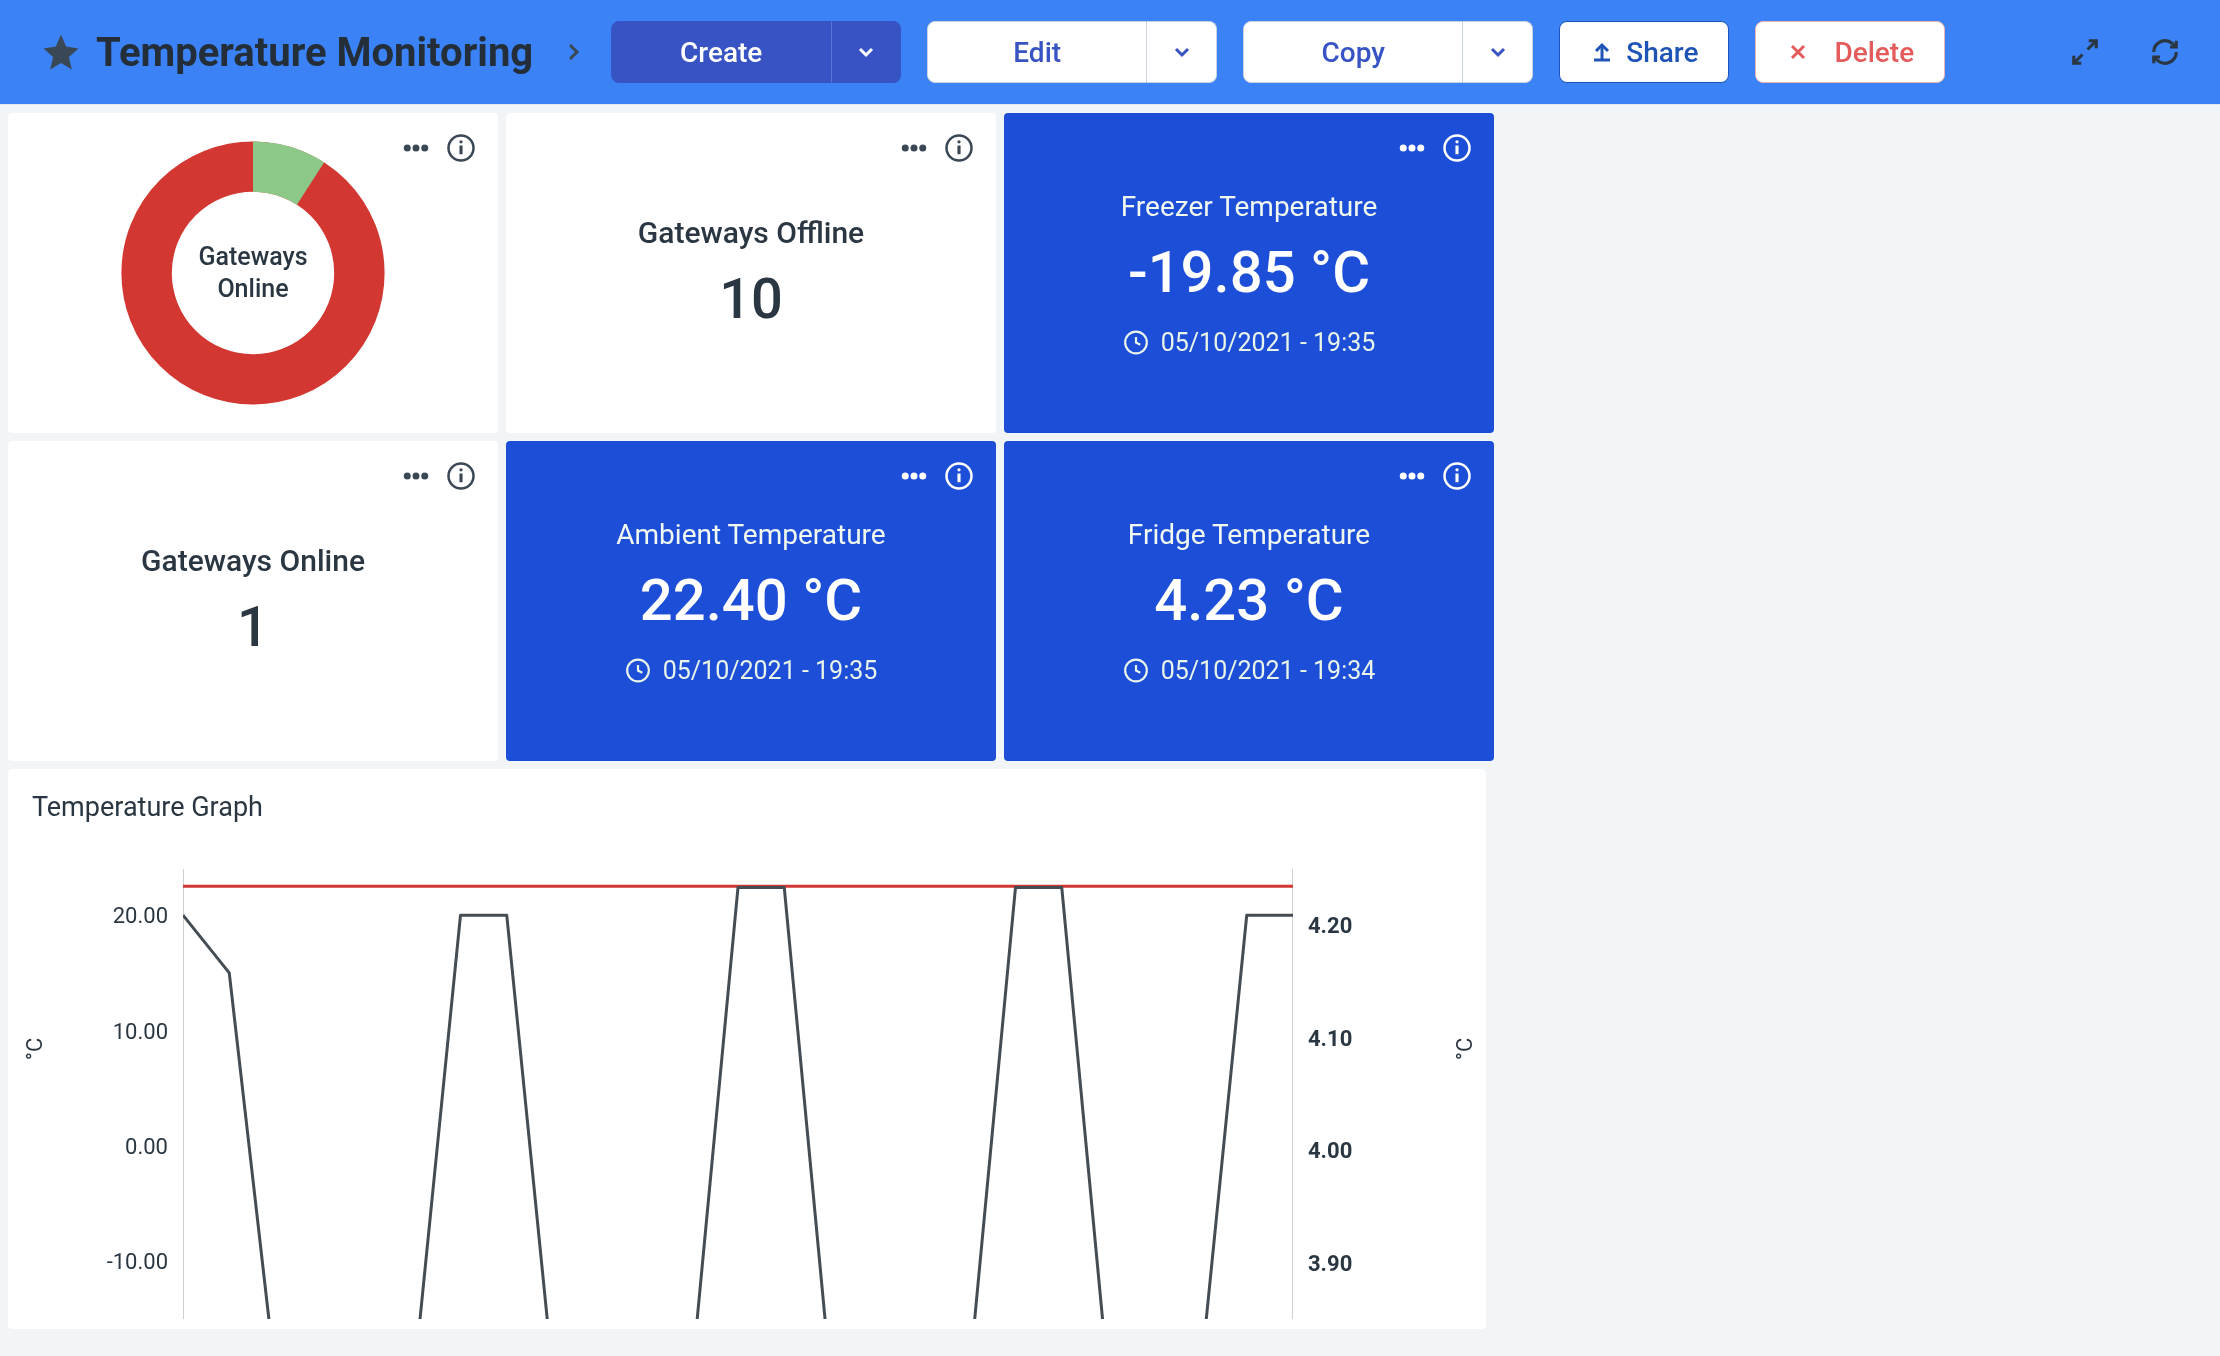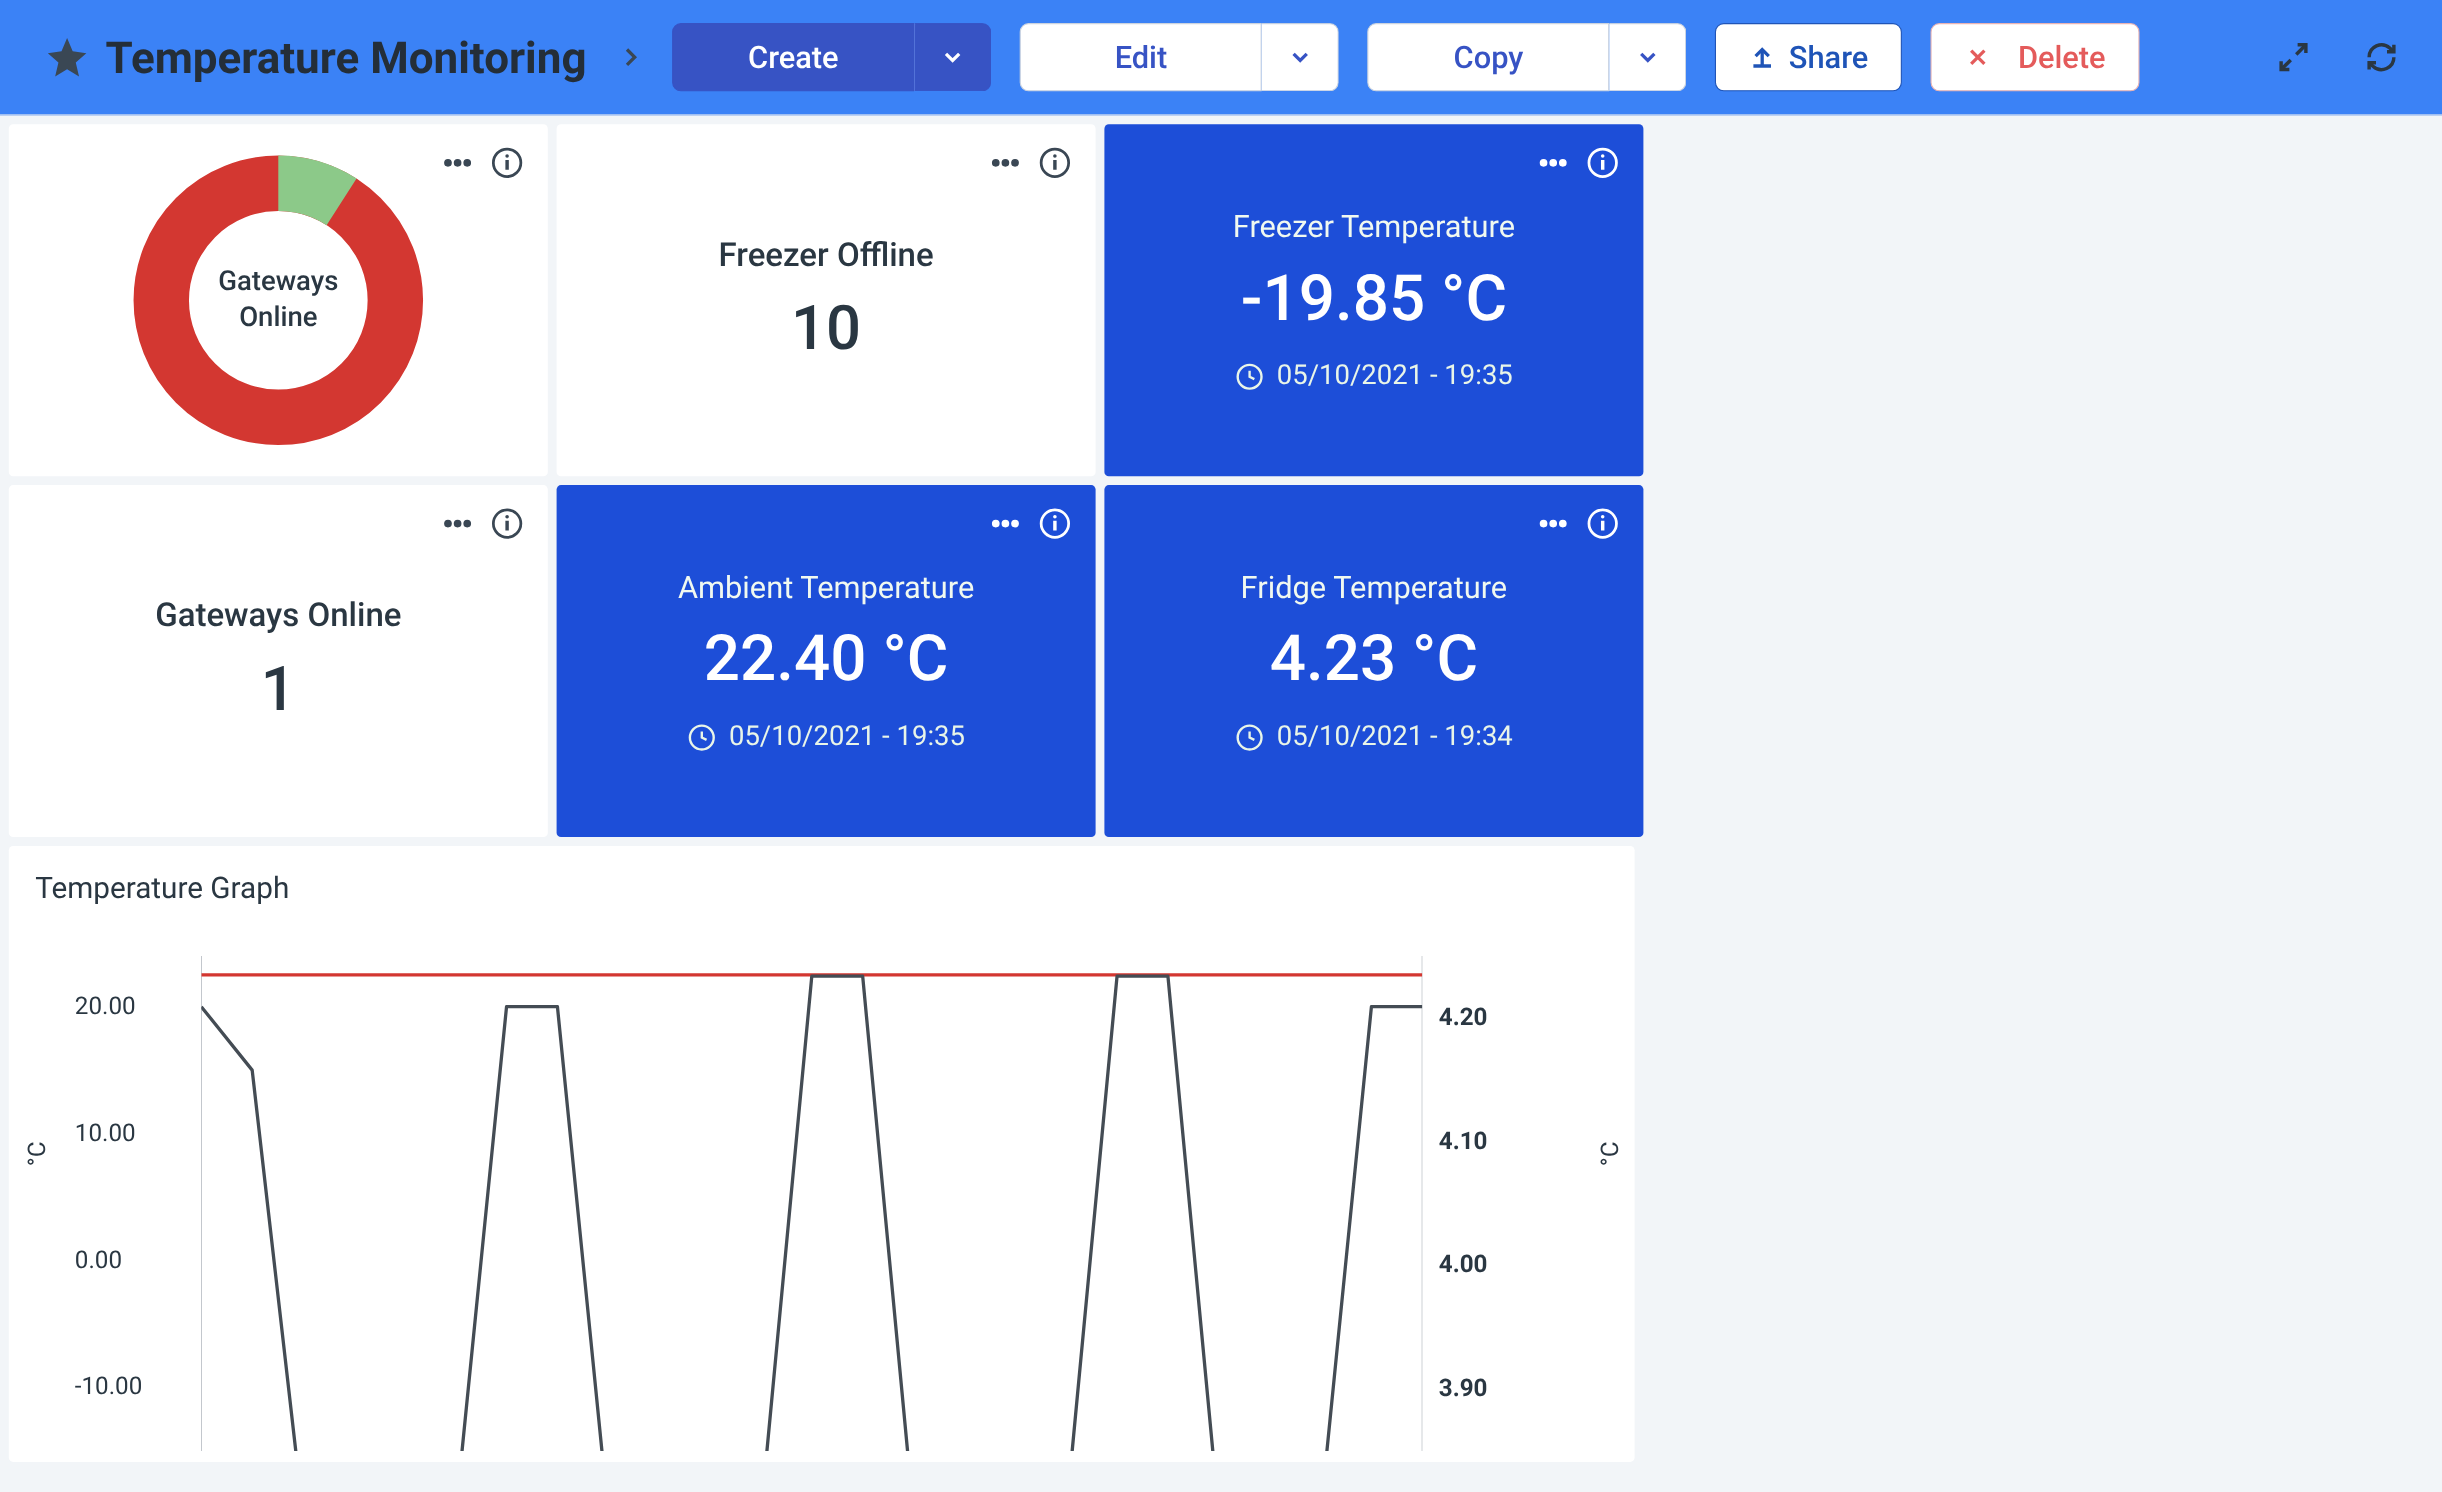--- a/index.html
+++ b/index.html
@@ -55,21 +55,21 @@
   .donut-wrap{ position:absolute; inset:0; display:flex; align-items:center; justify-content:center;}
   .donut-label{ position:absolute; text-align:center; font-size:25px; color:#2a3742; font-weight:500; line-height:1.3;}
 
   
   .graph-card { width:1478px; height:560px; background:#fff; border-radius:4px; position:relative; }
   .graph-title { position:absolute; top:22px; left:24px; font-size:27px; color:#2a3742;}
   .graph-card .actions { position:absolute; top:22px; right:22px; display:flex; gap:15px;}
   .plot-area { position:absolute; left:175px; top:100px; width:1110px; height:450px;}
   .axis-left  { position:absolute; left:60px; top:100px; height:450px; width:110px;}
   .axis-right { position:absolute; left:1300px; top:100px; height:450px; width:110px;font-weight:bold;}
-  .tick { position:absolute; font-size:22px; color:#2a3742; width:100px; transform:translateY(-50%);}
+  .tick { position:absolute; font-size:22px; color:#2a3742; text-align:right; width:100px; transform:translateY(-50%);}
   .tick.r { text-align:left;}
   .axis-label-l { position:absolute; left:15px; top:50%; transform: translateY(-50%) rotate(-90deg); font-size:22px;}
   .axis-label-r { position:absolute; right:10px; top:50%; transform: translateY(-50%) rotate(-90deg); font-size:22px;}
 </style>
 </head>
 <body>
 
 <div class="topbar">
   <svg class="star" viewBox="0 0 24 24">
       <path d="M12 2l2.9 6.9L22 10l-5.5 4.8L18.2 22 12 18.3 5.8 22l1.7-7.2L2 10l7.1-1.1z"></path>
@@ -181,21 +181,21 @@
               <circle cx="12" cy="12" r="2.3"></circle>
               <circle cx="19" cy="12" r="2.3"></circle>
             </svg></span>
         <span class="info"><svg viewBox="0 0 24 24" fill="none">
               <circle cx="12" cy="12" r="10" stroke-width="2"></circle>
               <line x1="12" y1="10" x2="12" y2="17" stroke-width="2.5"></line>
               <circle cx="12" cy="7" r="1.3" fill="currentColor" stroke="none"></circle>
             </svg></span>
       </div>
       <div class="metric-card-body">
-        <div class="metric-title">Freezer Offline</div>
+        <div class="metric-title">Gateways Offline</div>
         <div class="metric-value">10</div>
       </div>
     </div>
 
     <div class="card sm green">
       <div class="actions">
         <span class="dots"><svg viewBox="0 0 24 24" fill="currentColor" stroke="none">
               <circle cx="5" cy="12" r="2.3"></circle>
               <circle cx="12" cy="12" r="2.3"></circle>
               <circle cx="19" cy="12" r="2.3"></circle>

